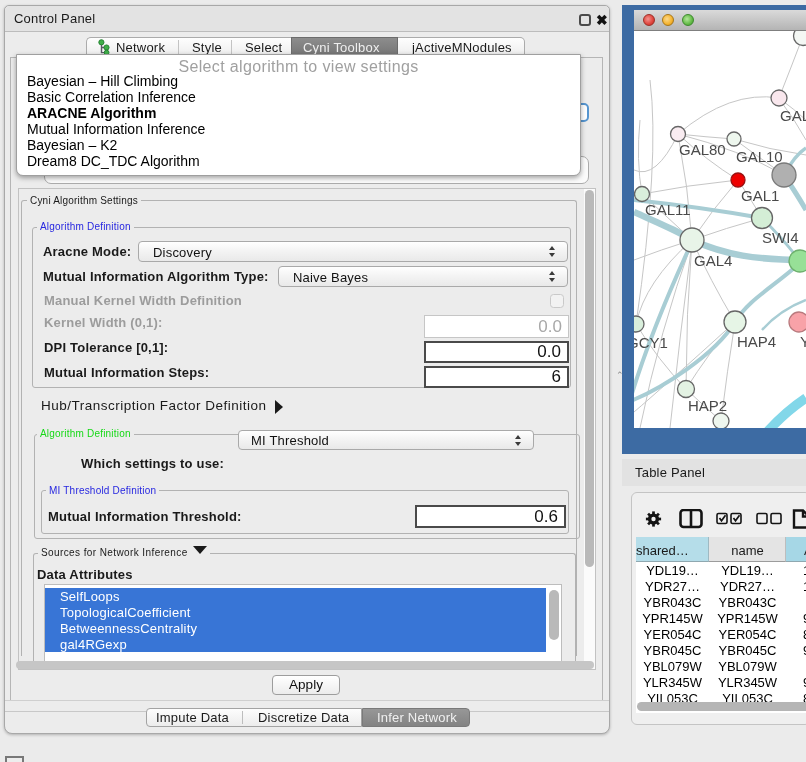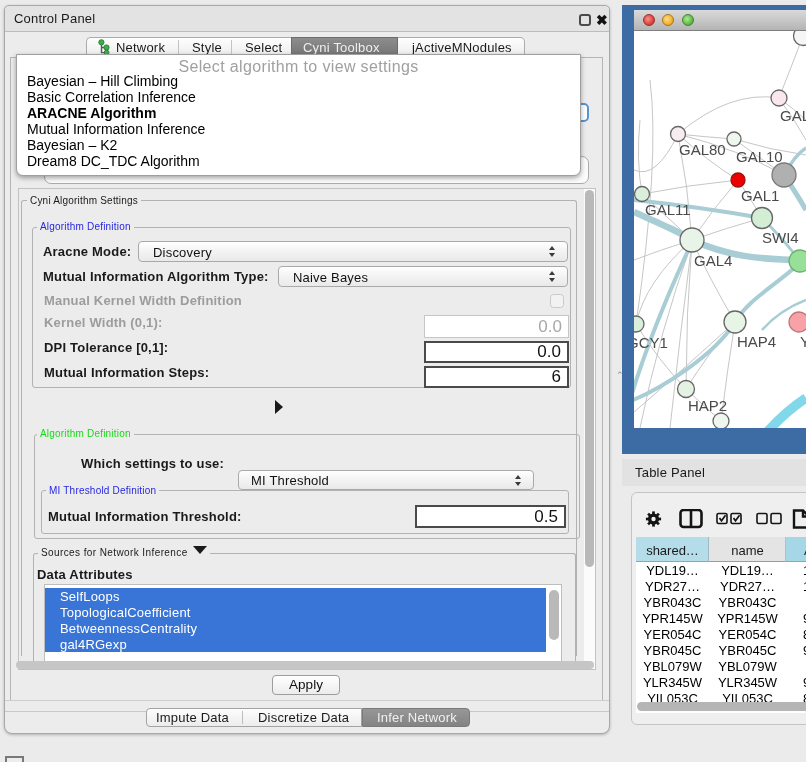--- a/index.html
+++ b/index.html
@@ -77,35 +77,36 @@
 
   <div class="abs lbl b" style="left:39px;top:310px;color:#9c9c9c;">Kernel Width (0,1):</div>
   <div class="field" style="left:419px;top:309px;width:145px;height:23px;border:1px solid #c6c6c6;color:#a8a8a8;line-height:21px;">0.0</div>
 
   <div class="abs lbl b" style="left:39px;top:335px;">DPI Tolerance [0,1]:</div>
   <div class="field" style="left:419px;top:335px;width:145px;height:22px;border:2px solid #4a4a4a;color:#111;line-height:18px;">0.0</div>
 
   <div class="abs lbl b" style="left:39px;top:360px;">Mutual Information Steps:</div>
   <div class="field" style="left:419px;top:360px;width:145px;height:22px;border:2px solid #4a4a4a;color:#111;line-height:18px;">6</div>
 
+  <div class="abs" style="left:36px;top:392px;font-size:13.5px;letter-spacing:0.5px;color:#1a1a1a;line-height:15px;white-space:nowrap;">Hub/Transcription Factor Definition</div>
   <div class="abs" style="left:270px;top:394px;width:0;height:0;border-top:7px solid transparent;border-bottom:7px solid transparent;border-left:8px solid #1a1a1a;"></div>
 
   <div class="abs" style="left:29px;top:428px;width:546px;height:105px;border:1px solid #b2b2b2;border-radius:3px;"></div>
   <div class="gt" style="left:32px;top:420px;color:#16d916;">Algorithm Definition</div>
 
   <div class="abs lbl b" style="left:76px;top:451px;">Which settings to use:</div>
-  <div class="combo" style="left:233px;top:464px;width:296px;height:20px;">
+  <div class="combo" style="left:233px;top:424px;width:296px;height:20px;">
         <span class="ct" style="left:12px;top:2px;">MI Threshold</span>
         <span class="spin"></span>
       </div>
 
   <div class="abs" style="left:36px;top:484px;width:528px;height:44px;border:1px solid #b2b2b2;border-radius:3px;"></div>
   <div class="gt" style="left:41px;top:477px;color:#2727e0;">MI Threshold Definition</div>
   <div class="abs lbl b" style="left:43px;top:504px;">Mutual Information Threshold:</div>
-  <div class="field" style="left:410px;top:499px;width:151px;height:23px;border:2px solid #4a4a4a;color:#111;line-height:19px;">0.5</div>
+  <div class="field" style="left:410px;top:499px;width:151px;height:23px;border:2px solid #4a4a4a;color:#111;line-height:19px;">0.6</div>
 
   <div class="abs" style="left:28px;top:547px;width:543px;height:110px;border:1px solid #b2b2b2;border-bottom:none;border-radius:3px 3px 0 0;"></div>
   <div class="gt" style="left:33px;top:539px;color:#1a1a1a;letter-spacing:0.4px;">Sources for Network Inference <span style="display:inline-block;vertical-align:2px;margin-left:2px;width:0;height:0;border-left:7px solid transparent;border-right:7px solid transparent;border-top:8px solid #1a1a1a;"></span></div>
   <div class="abs lbl b" style="left:32px;top:562px;">Data Attributes</div>
 
   <div class="abs" style="left:39px;top:578px;width:518px;height:79px;background:#fff;border:1px solid #bdbdbd;"></div>
   <div class="abs" style="left:40px;top:582px;width:501px;height:64px;background:#3875d6;"></div>
   <div class="abs" style="left:55px;top:583px;font-size:13px;color:#fff;line-height:16px;letter-spacing:0.2px;">SelfLoops<br>TopologicalCoefficient<br>BetweennessCentrality<br>gal4RGexp</div>
   <div class="abs" style="left:544px;top:584px;width:10px;height:50px;background:#b9b9b9;border-radius:5px;"></div>
 
@@ -253,21 +254,21 @@
       <rect x="125" y="4.5" width="10" height="10" rx="1.5"></rect>
       <rect x="139" y="4.5" width="10" height="10" rx="1.5"></rect>
     </g>
     <path d="M162,1.5 h9 l6,6 v11 h-15 z M171,1.5 v6 h6" fill="none" stroke="#141414" stroke-width="2.4"></path>
   </svg>
 
   <div class="abs" style="left:4px;top:44px;width:176px;height:176px;background:#fff;overflow:hidden;">
     <div class="abs" style="left:0;top:0;width:73px;height:25px;background:#b5dde9;border-right:1px solid #9fb9c2;border-bottom:1px solid #8fa8b0;"></div>
     <div class="abs" style="left:73px;top:0;width:77px;height:25px;background:#e4e4e4;border-right:1px solid #bdbdbd;border-bottom:1px solid #9c9c9c;"></div>
     <div class="abs" style="left:150px;top:0;width:26px;height:25px;background:#a6d7e6;border-bottom:1px solid #8fa8b0;"></div>
-    <div class="abs" style="left:0;top:6px;width:73px;text-align:center;font-size:13px;color:#1a1a1a;">shared…</div>
+    <div class="abs" style="left:0;top:6px;width:73px;text-align:left;font-size:13px;color:#1a1a1a;">shared…</div>
     <div class="abs" style="left:73px;top:6px;width:77px;text-align:center;font-size:13px;color:#1a1a1a;">name</div>
     <div class="abs" style="left:168px;top:6px;font-size:13px;color:#1a1a1a;">A</div>
     <div class="abs" style="left:0;top:26px;width:73px;text-align:center;font-size:13px;color:#000;line-height:16px;">YDL19…<br>YDR27…<br>YBR043C<br>YPR145W<br>YER054C<br>YBR045C<br>YBL079W<br>YLR345W<br>YIL053C</div>
     <div class="abs" style="left:73px;top:26px;width:77px;text-align:center;font-size:13px;color:#000;line-height:16px;">YDL19…<br>YDR27…<br>YBR043C<br>YPR145W<br>YER054C<br>YBR045C<br>YBL079W<br>YLR345W<br>YIL053C</div>
     <div class="abs" style="left:167px;top:26px;width:20px;font-size:13px;color:#000;line-height:16px;">13<br>12<br><br>9.<br>8.<br>9.<br><br>9.<br>8.</div>
 
     <div class="abs" style="left:1px;top:165px;width:175px;height:9px;background:#b5b5b5;border-radius:5px;"></div>
   </div>
 </div>
 

